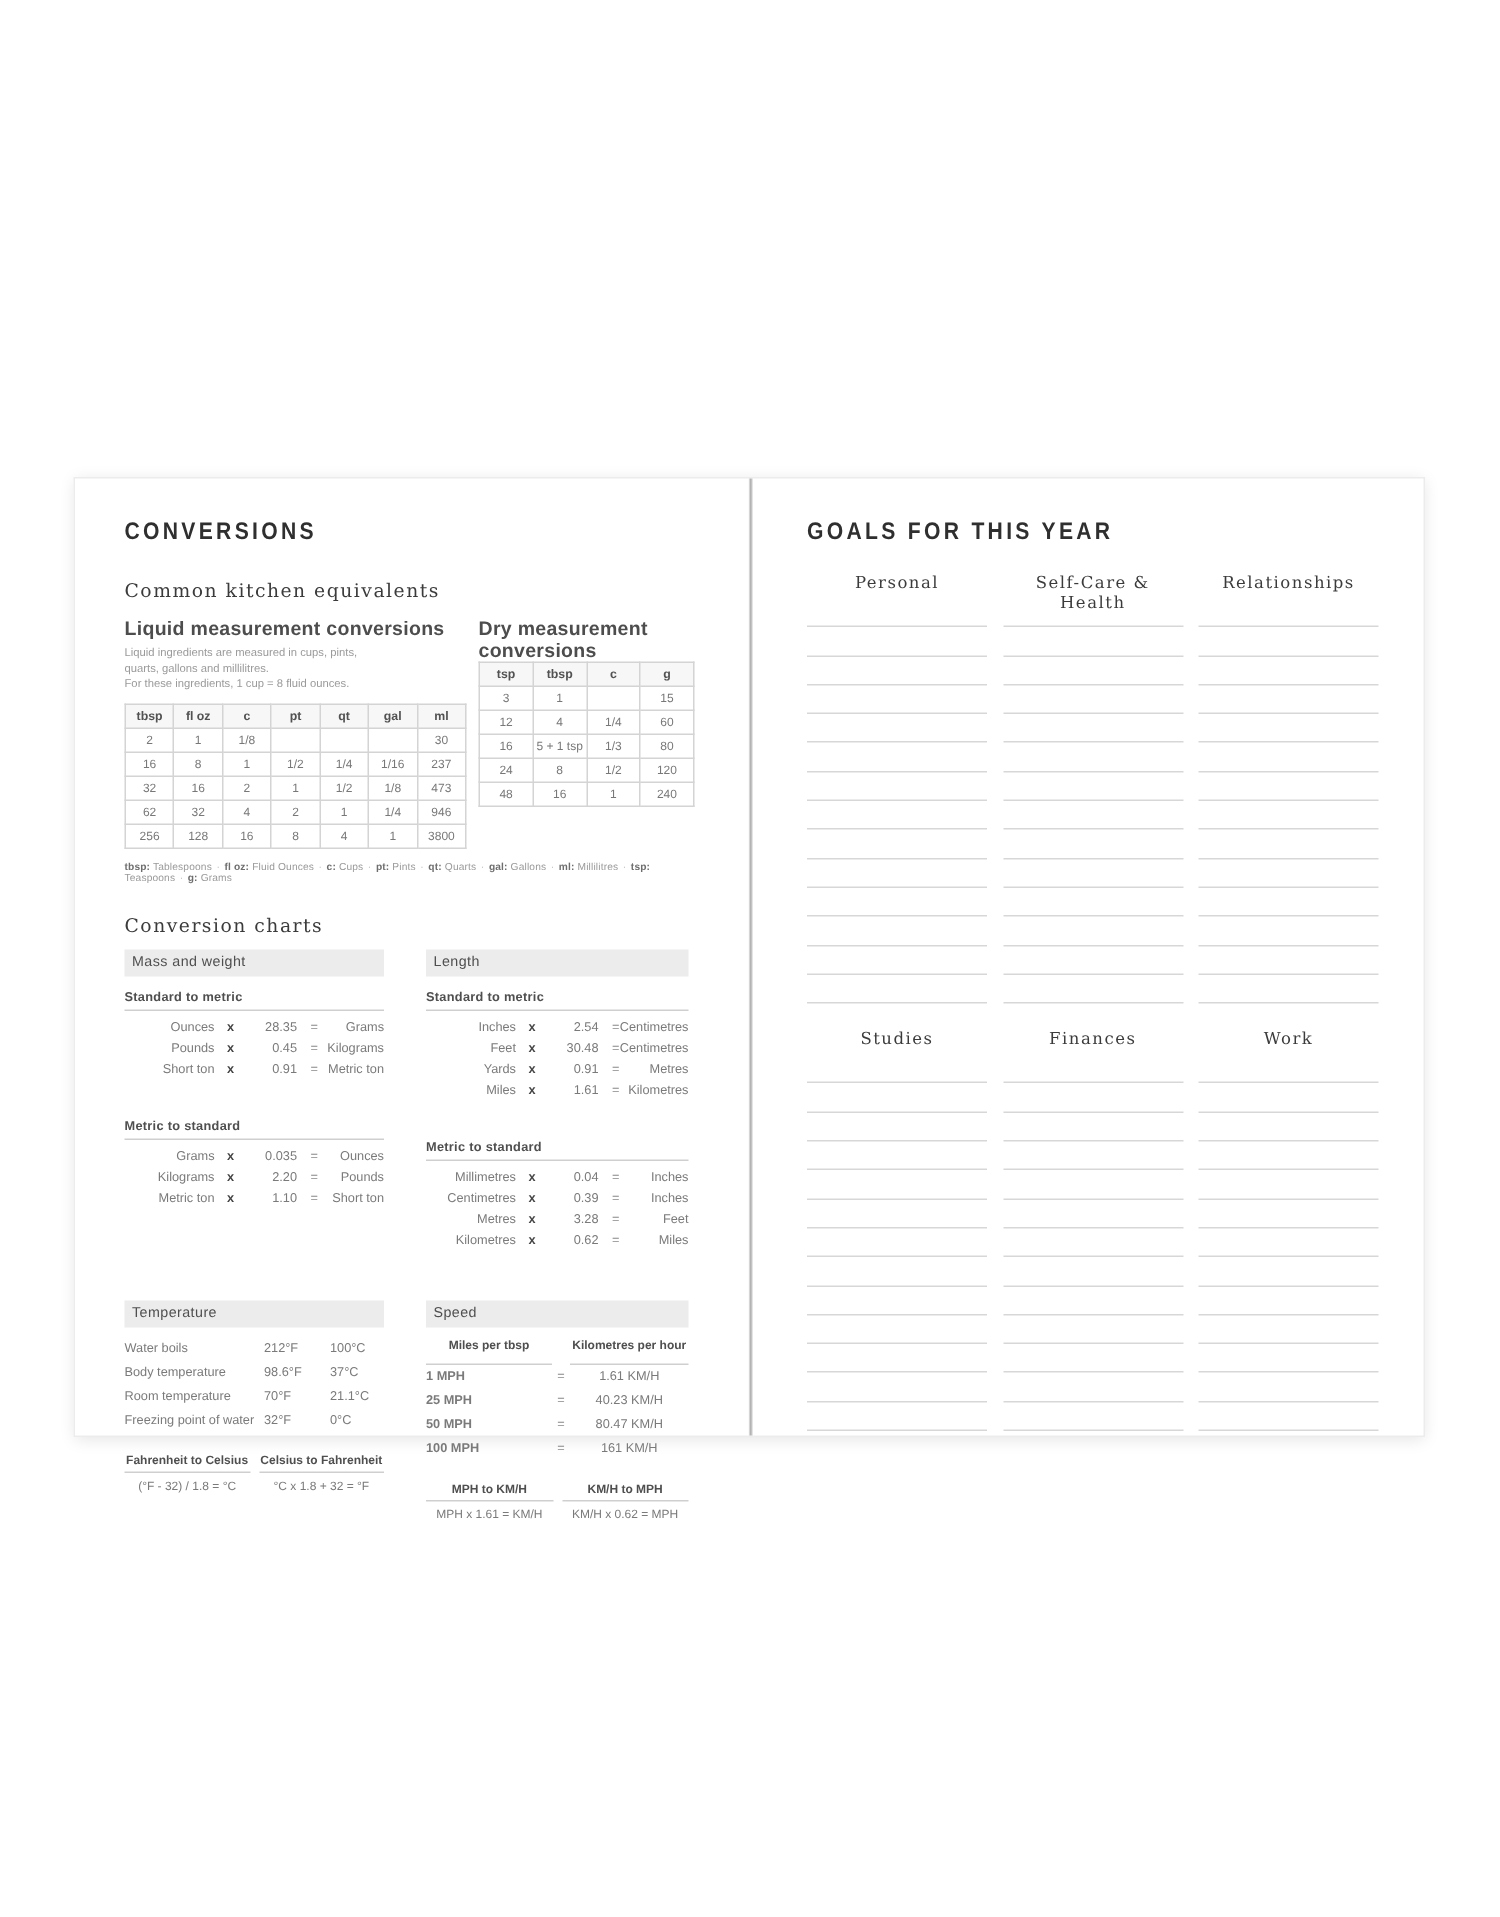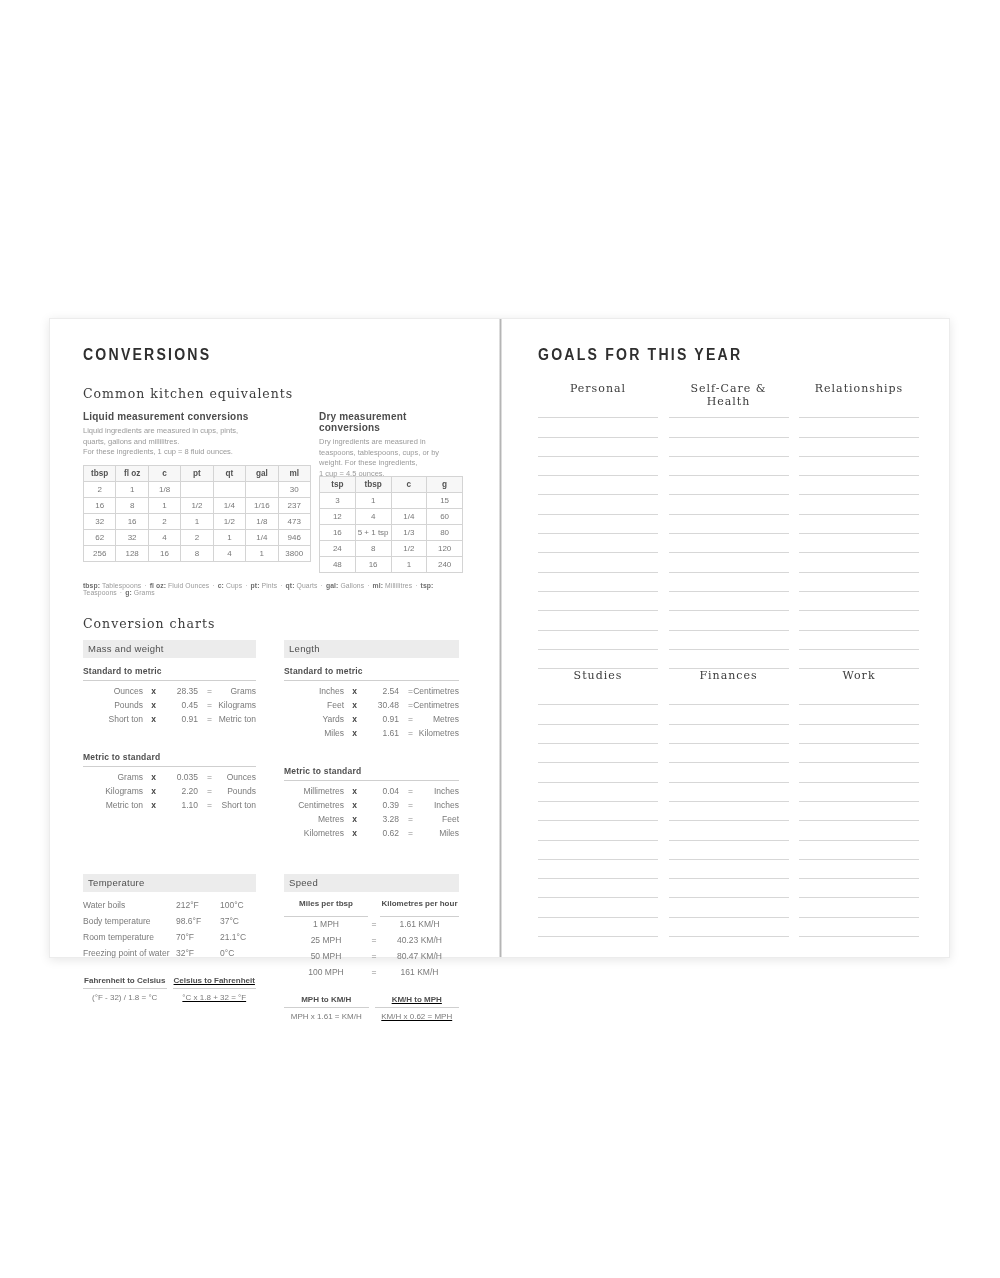--- a/index.html
+++ b/index.html
@@ -30,21 +30,21 @@
   }
   .serif-heading {
     font-family:"DejaVu Serif", serif; font-size:12.5px; letter-spacing:1px;
     color:#3b3b3b; margin-top:20px;
   }
 
   
   .kitchen-cols { display:flex; margin-top:10px; }
   .kcol-liquid { width:228px; margin-right:8px; }
   .kcol-dry { width:144px; }
-  .conv-subhead { font-size:10px; font-weight:bold; color:#4d4d4d; letter-spacing:0.2px; }
+  .conv-subhead { font-size:13px; font-weight:bold; color:#4d4d4d; letter-spacing:0.2px; }
   .conv-desc {
     font-size:7.5px; color:#9a9a9a; line-height:1.4; margin-top:4px;
     white-space:pre-line; height:39px;
   }
   table.conv-table { border-collapse:collapse; width:100%; table-layout:fixed; }
   table.conv-table th, table.conv-table td {
     border:1px solid #d4d4d4; text-align:center; font-size:8px; color:#787878;
     padding:3px 0; height:8px;
   }
   table.conv-table th { font-weight:bold; color:#525252; background:#f7f7f7; font-size:8.2px; }
@@ -75,46 +75,46 @@
   .bottom-grid { display:flex; margin-top:32px; }
 
   
   .temp-row { display:flex; font-size:8.5px; color:#7a7a7a; height:14px; align-items:baseline; margin-top:2px; }
   .temp-row .lbl { flex:1; }
   .temp-row .f { width:44px; }
   .temp-row .c { width:36px; }
   .temp-rows { margin-top:8px; }
   .formula-grid { display:flex; margin-top:14px; }
   .formula-cell { flex:1; text-align:center; }
-  .formula-cell + .formula-cell { margin-left:6px;text-decoration:underline; }
+  .formula-cell + .formula-cell { margin-left:6px; }
   .formula-head {
     font-size:8px; font-weight:bold; color:#4f4f4f;
     border-bottom:1px solid #cfcfcf; padding-bottom:3px;
   }
   .formula-body { font-size:8px; color:#7a7a7a; padding-top:4px; }
 
   
   .speed-table { margin-top:7px; }
   .speed-headrow { display:flex; }
   .speed-headrow .h {
     font-size:8px; font-weight:bold; color:#4f4f4f; text-align:center;
     border-bottom:1px solid #cfcfcf; padding-bottom:3px;
   }
   .speed-headrow .h1 { width:84px; }
   .speed-headrow .sp { width:12px; }
   .speed-headrow .h2 { flex:1; }
   .speed-row { display:flex; font-size:8.5px; color:#7a7a7a; height:14px; align-items:baseline; margin-top:2px; }
-  .speed-row .c1 { width:84px; text-align:center; }
+  .speed-row .c1 { width:84px; text-align:left;font-weight:bold; }
   .speed-row .eq { width:12px; text-align:center; color:#8a8a8a; }
   .speed-row .c2 { flex:1; text-align:center; }
 
   
   .goals-grid { display:flex; justify-content:space-between; }
   .goals-sec1 { margin-top:16px; }
-  .goals-sec2 { }
+  .goals-sec2 { margin-top:17px; }
   .goal-col { width:120px; }
   .goal-col-header {
     font-family:"DejaVu Serif", serif; font-size:11px; letter-spacing:1px;
     color:#3b3b3b; text-align:center; height:17px;
   }
   .goal-line { height:18.3px; border-bottom:1px solid #d7d7d7; }
 </style>
 </head>
 <body>
 
@@ -187,24 +187,20 @@
                 <td>8</td>
                 <td>4</td>
                 <td>1</td>
                 <td>3800</td>
               </tr>
             </tbody>
           </table>
       </div>
       <div class="kcol-dry">
         <div class="conv-subhead">Dry measurement conversions</div>
-        <div class="conv-desc">Dry ingredients are measured in
-teaspoons, tablespoons, cups, or by
-weight. For these ingredients,
-1 cup = 4.5 ounces.</div>
         <table class="conv-table" id="dry-table">
             <thead>
               <tr>
                 <th>tsp</th>
                 <th>tbsp</th>
                 <th>c</th>
                 <th>g</th>
               </tr>
             </thead>
             <tbody>

